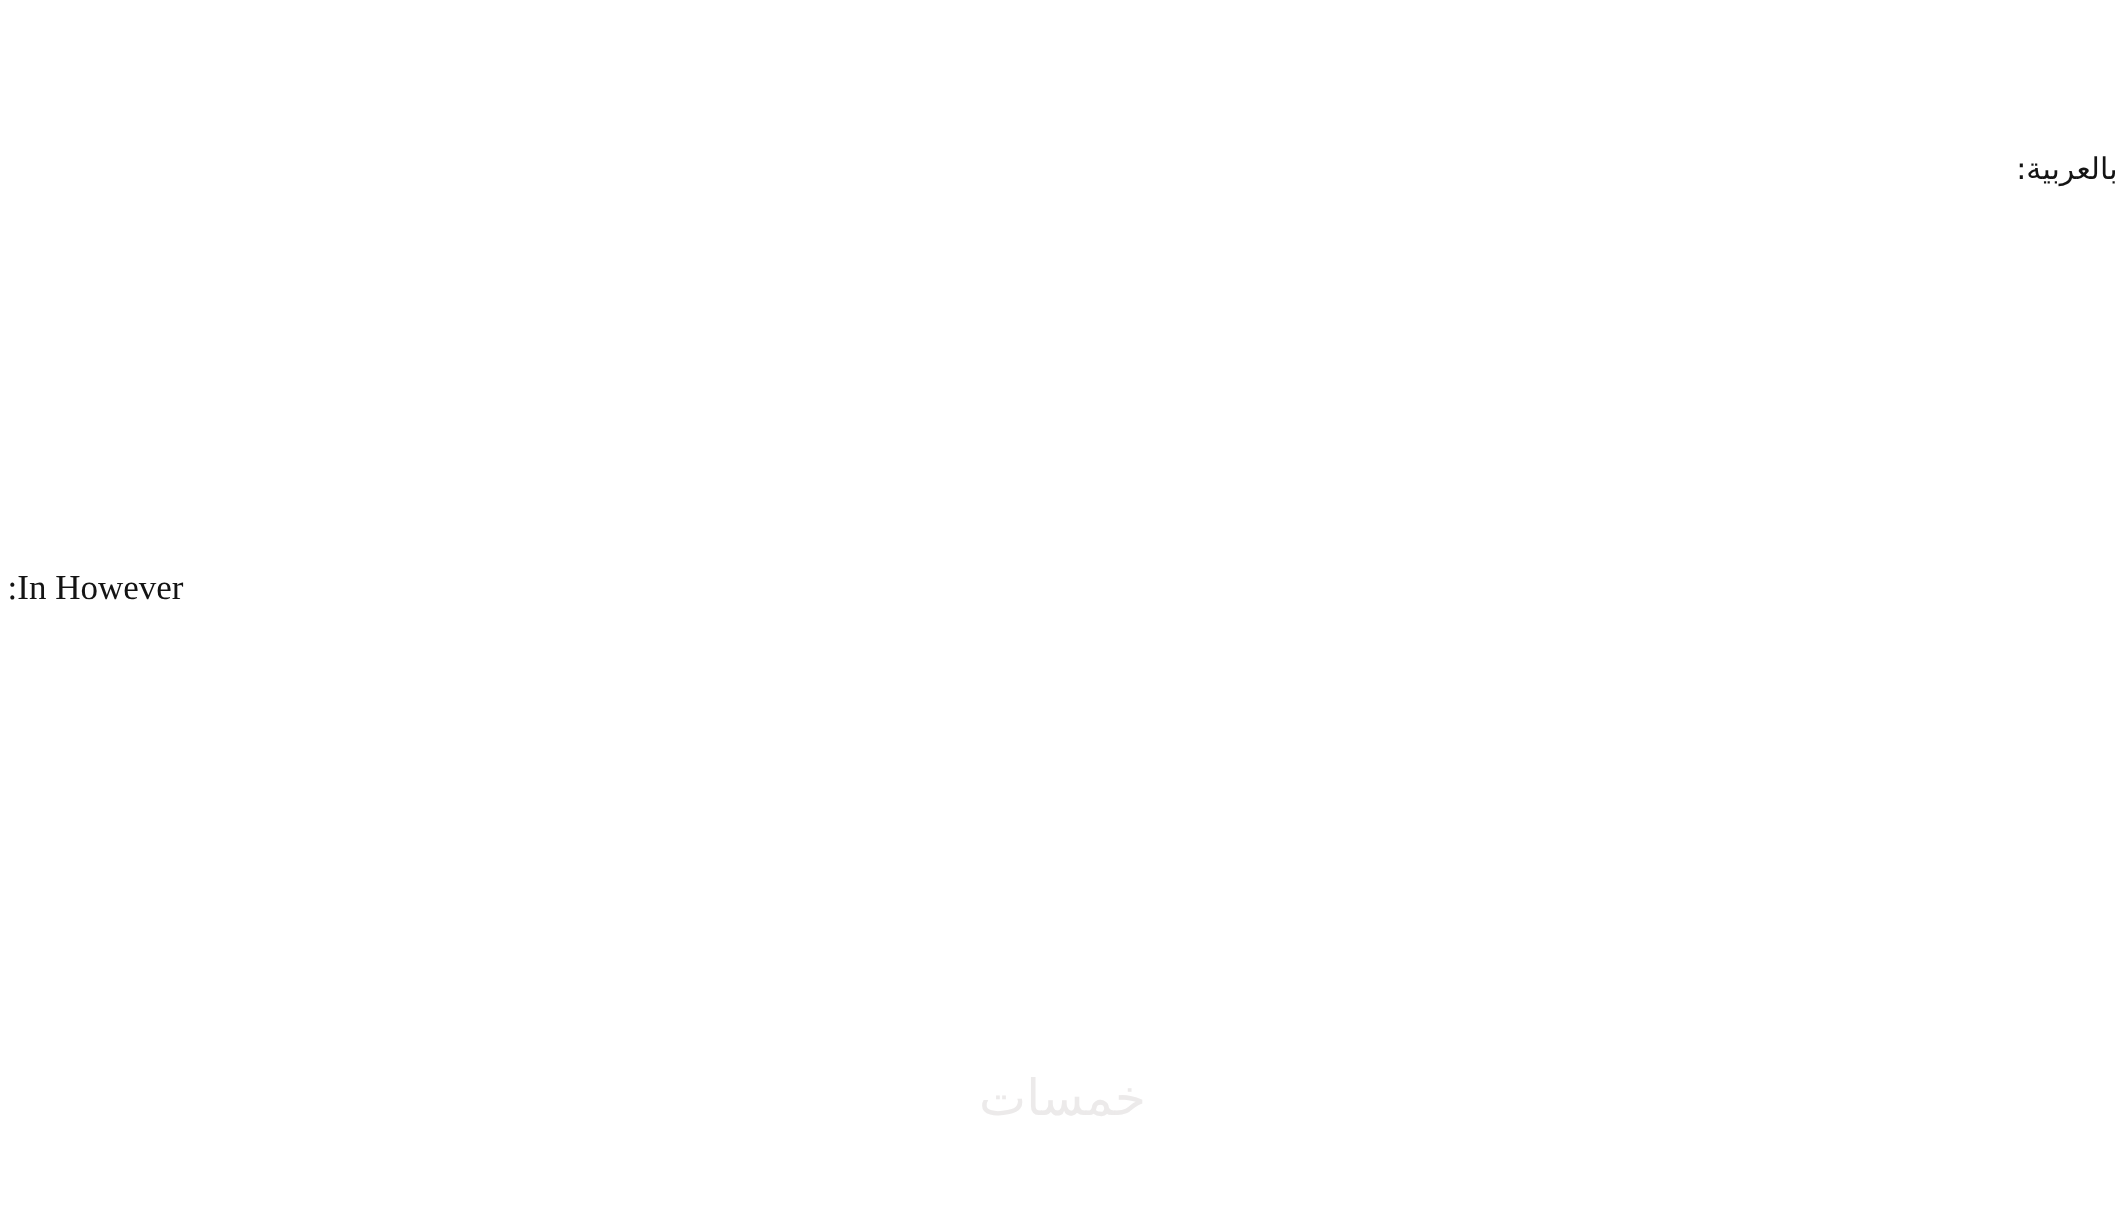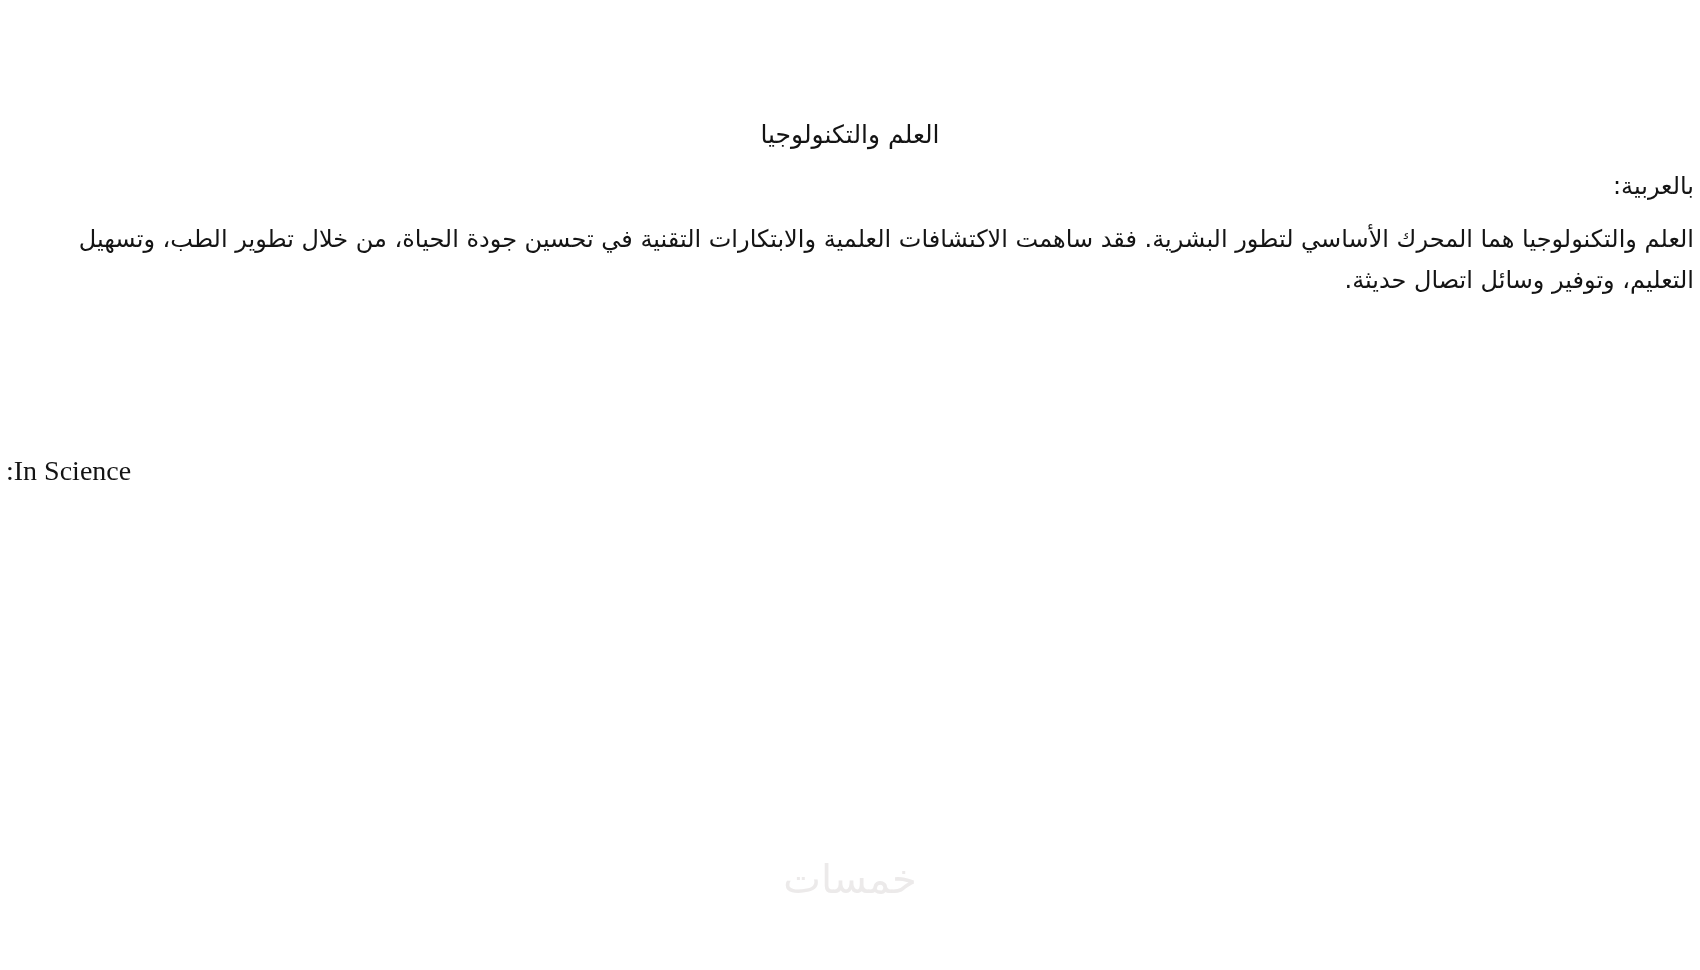--- a/index.html
+++ b/index.html
@@ -43,21 +43,21 @@
     font-size: 25px;
     line-height: 34px;
     letter-spacing: 0;
     margin: 0 0 17px 0;
     font-weight: 400;
   }
 
   .arabic-label {
     font-size: 24px;
     line-height: 34px;
-    margin: 0 0 16px 0;
+    margin: 0 0 1px 0;
   }
 
   .arabic-para {
     font-size: 24px;
     line-height: 41px;
     margin: 0;
   }
 
   .arabic-para + .arabic-para {
     margin-top: 3px;
@@ -106,29 +106,27 @@
     letter-spacing: 2px;
     user-select: none;
   }
 </style>
 </head>
 <body>
 
 <div class="page">
 
   <section class="arabic-block">
-    <h1 class="arabic-title">العلم والتكنولوجيا</h1>
 
     <p class="arabic-label">بالعربية:</p>
 
-    <p class="arabic-para">العلم والتكنولوجيا هما المحرك الأساسي لتطور البشرية. فقد ساهمت الاكتشافات العلمية والابتكارات التقنية في تحسين جودة الحياة، من خلال تطوير الطب، وتسهيل التعليم، وتوفير وسائل اتصال حديثة.</p>
 
   </section>
 
   <section class="english-block">
-    <p class="english-label">In Science:</p>
+    <p class="english-label">In However:</p>
 
 
   </section>
 
   <div class="watermark">خمسات</div>
 
 </div>
 
 </body></html>

